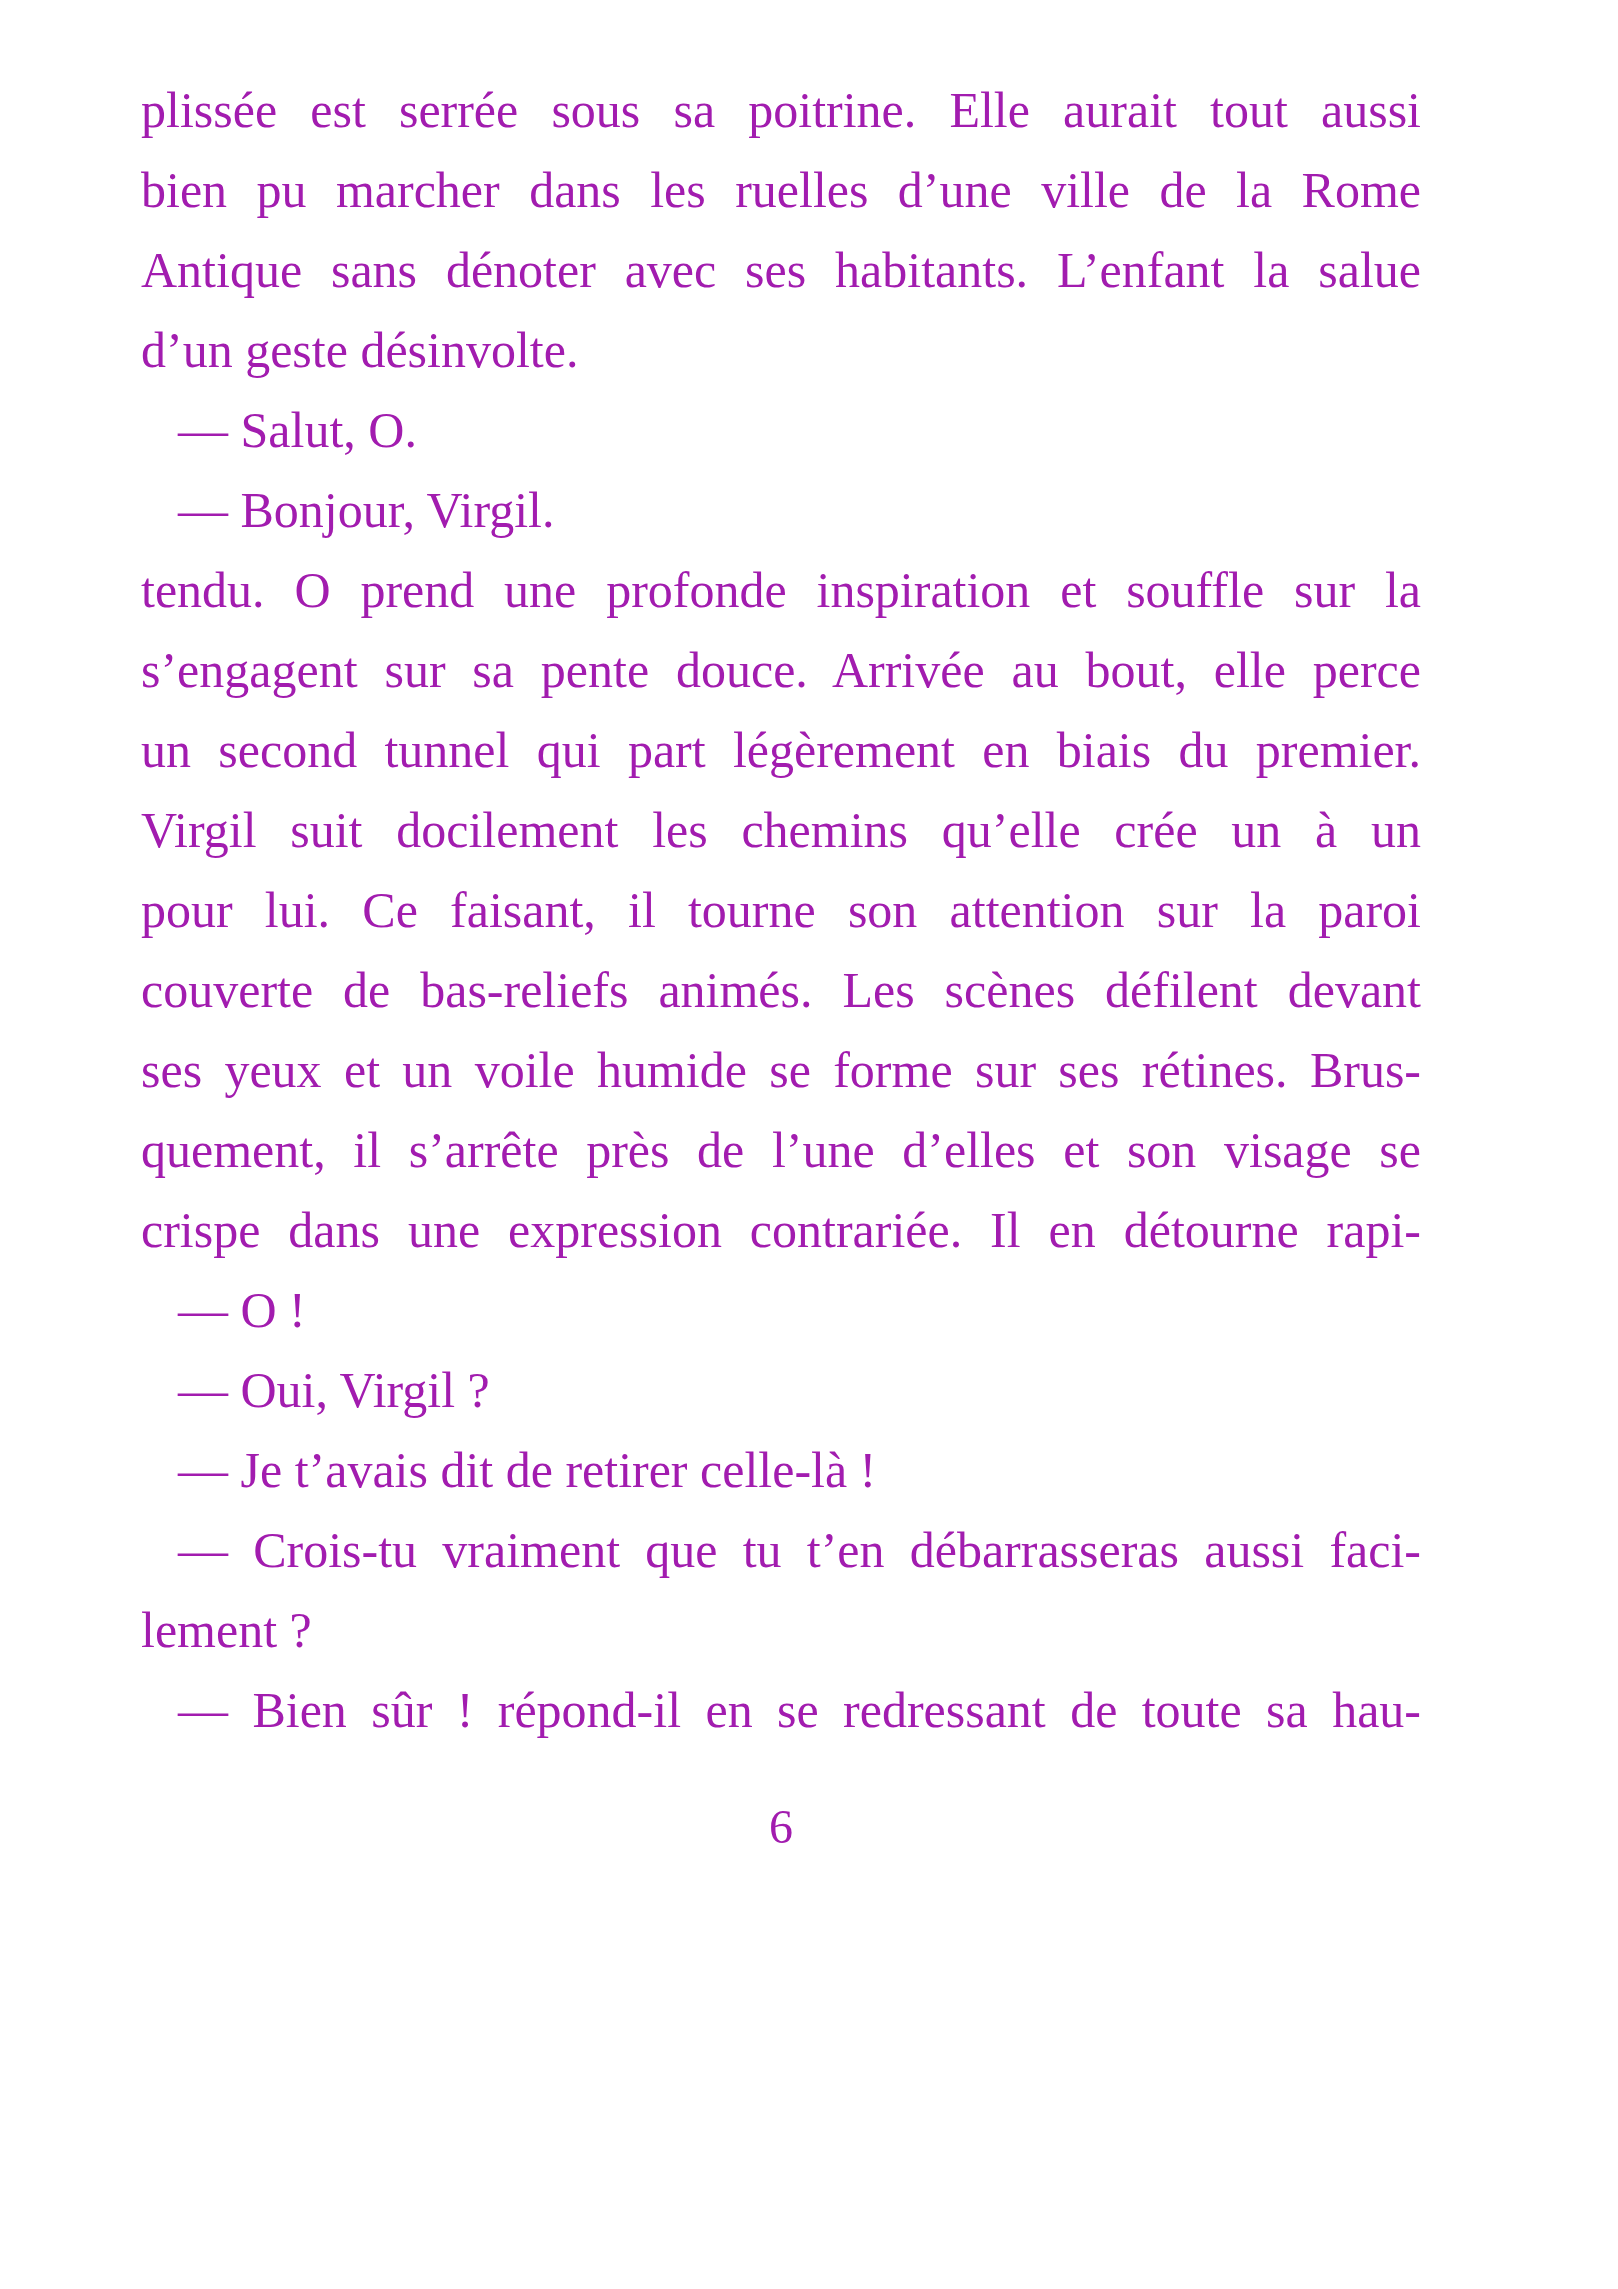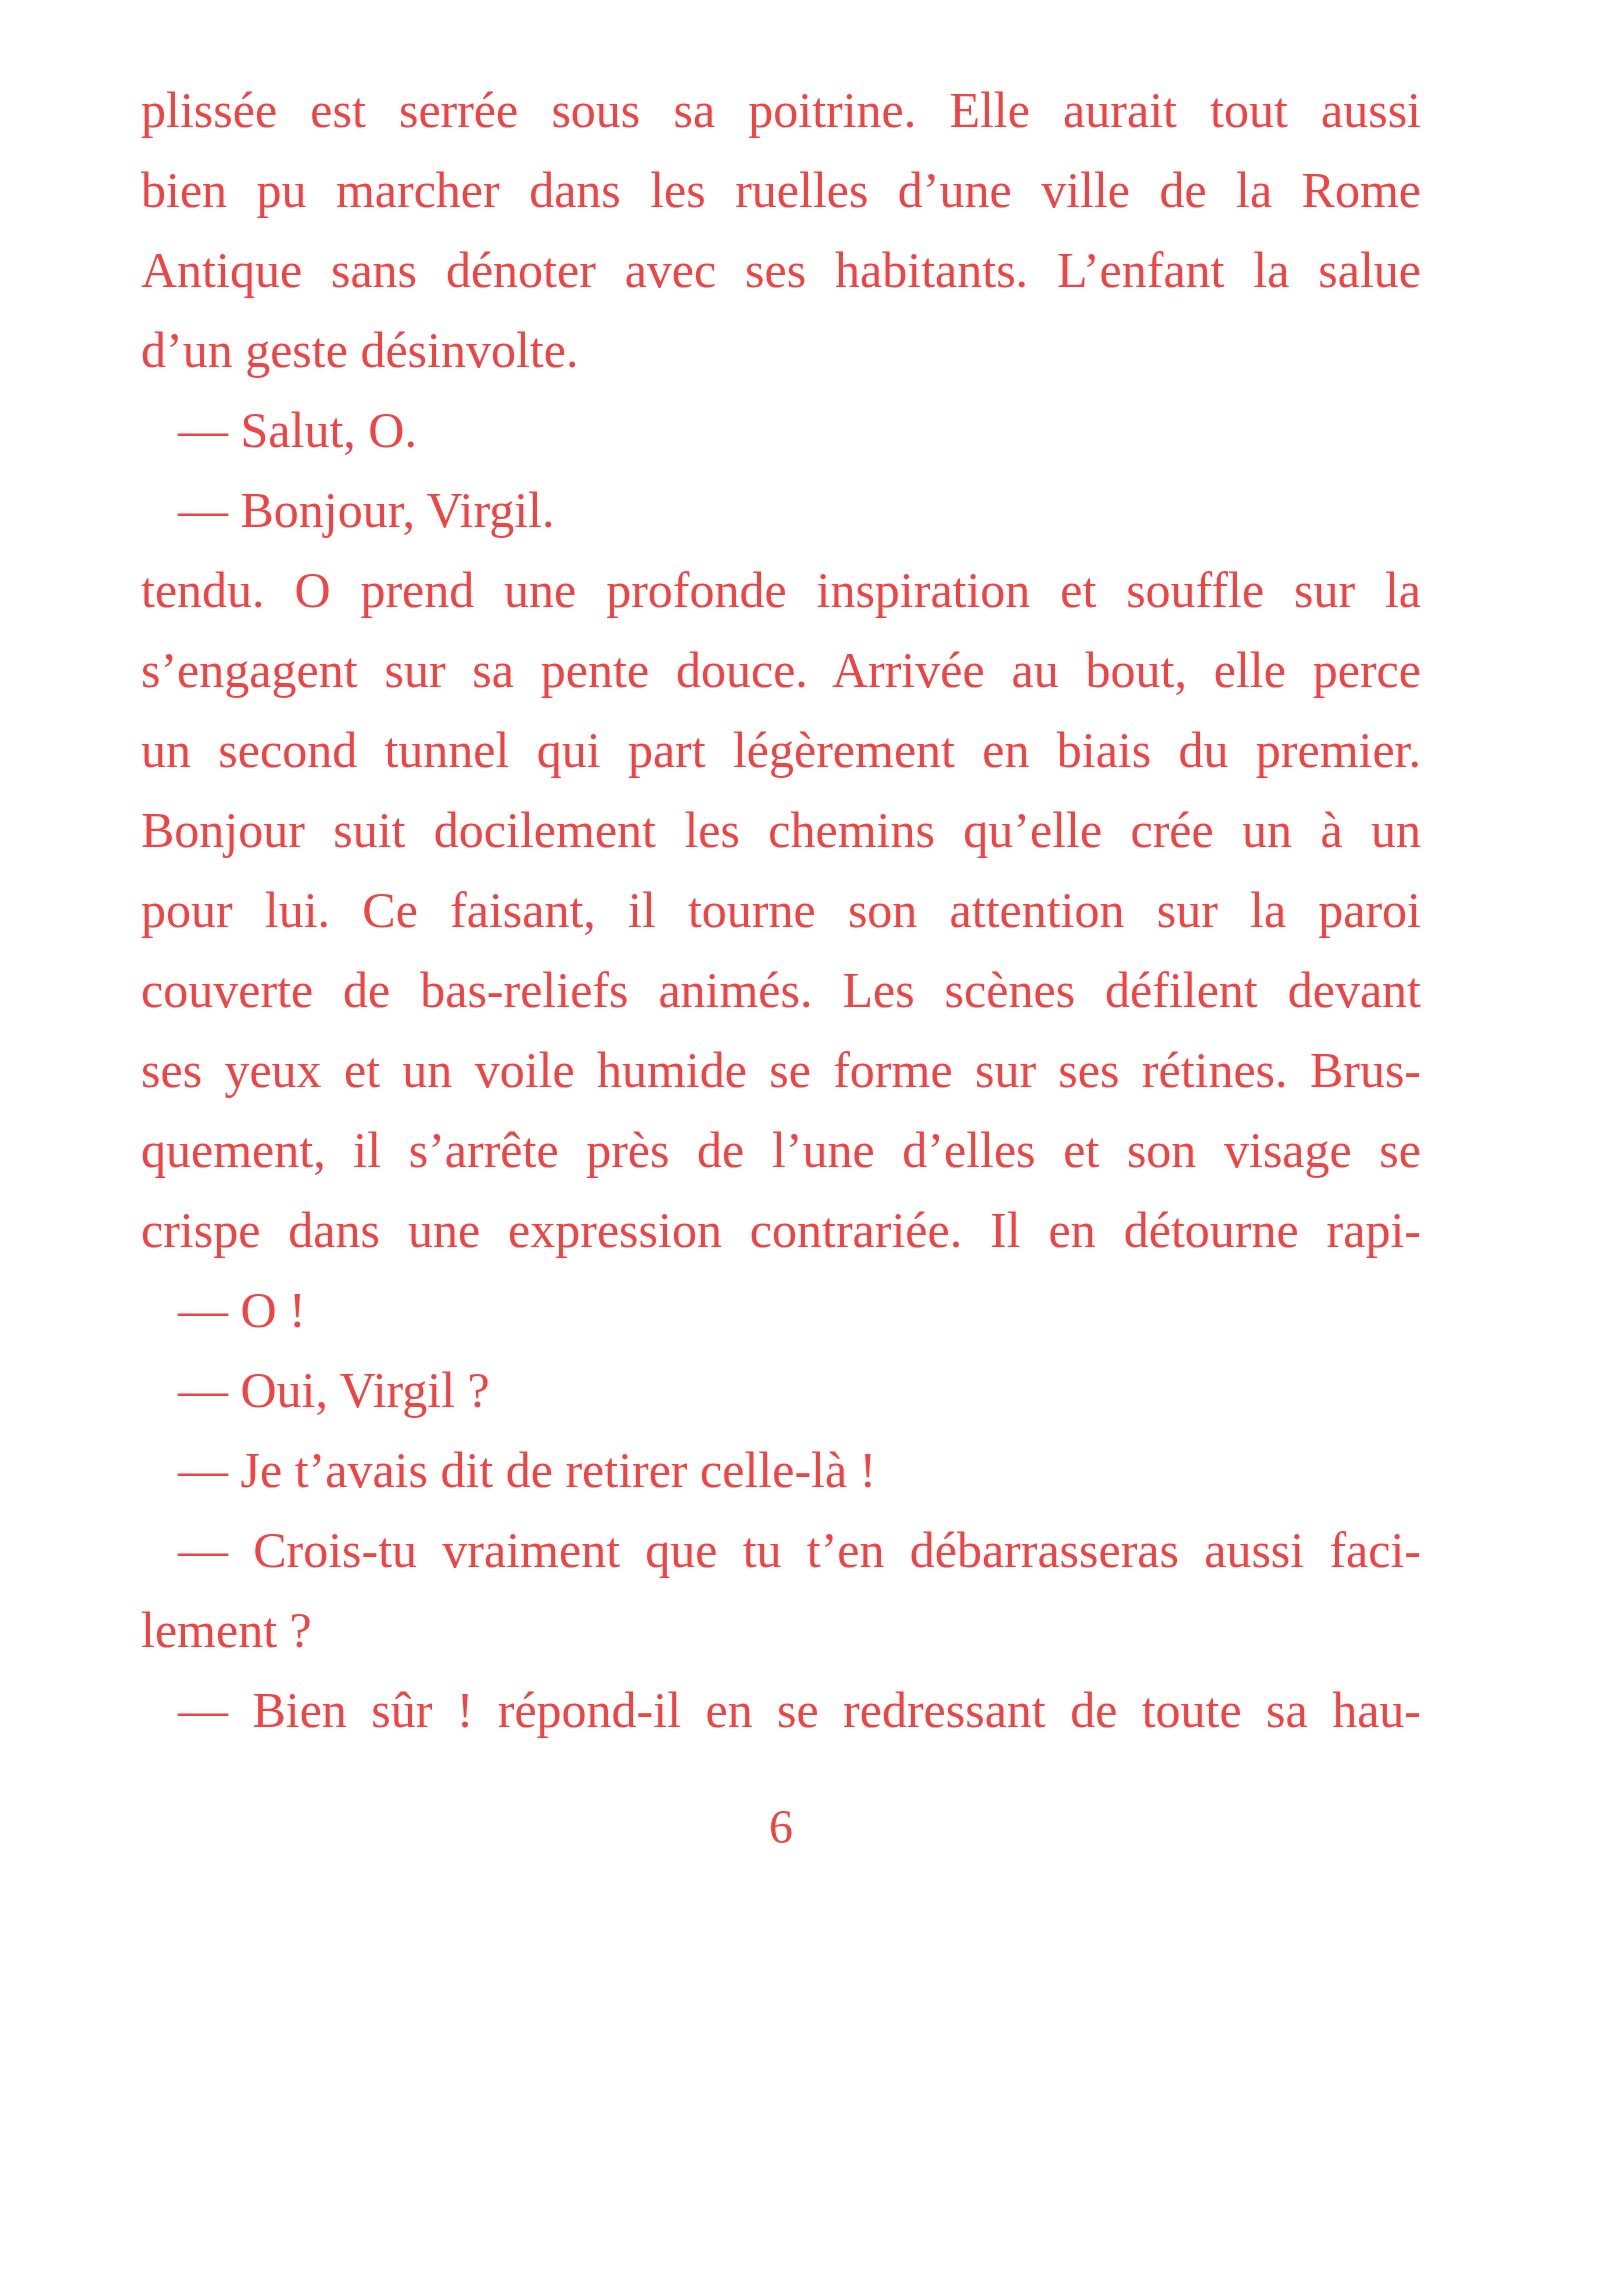--- a/index.html
+++ b/index.html
@@ -6,21 +6,21 @@
     margin: 0;
     padding: 0;
     background: #e8e8e8;
   }
   .page {
     position: relative;
     width: 1619px;
     height: 2290px;
     margin: 0 auto;
     background: #ffffff;
-    color: #ef4444;
+    color: #a21caf;
     font-family: "Liberation Serif", "DejaVu Serif", serif;
     box-sizing: border-box;
     padding: 70px 198px 0 141px;
     overflow: hidden;
   }
   .text-block {
     width: 100%;
   }
   .line {
     font-size: 50px;
@@ -52,21 +52,21 @@
 
   <div class="line stretch">plissée est serrée sous sa poitrine. Elle aurait tout aussi</div>
       <div class="line stretch">bien pu marcher dans les ruelles d’une ville de la Rome</div>
       <div class="line stretch">Antique sans dénoter avec ses habitants. L’enfant la salue</div>
       <div class="line">d’un geste désinvolte.</div>
       <div class="line indent">— Salut, O.</div>
       <div class="line indent">— Bonjour, Virgil.</div>
       <div class="line stretch">tendu. O prend une profonde inspiration et souffle sur la</div>
       <div class="line stretch">s’engagent sur sa pente douce. Arrivée au bout, elle perce</div>
       <div class="line stretch">un second tunnel qui part légèrement en biais du premier.</div>
-      <div class="line stretch">Bonjour suit docilement les chemins qu’elle crée un à un</div>
+      <div class="line stretch">Virgil suit docilement les chemins qu’elle crée un à un</div>
       <div class="line stretch">pour lui. Ce faisant, il tourne son attention sur la paroi</div>
       <div class="line stretch">couverte de bas-reliefs animés. Les scènes défilent devant</div>
       <div class="line stretch">ses yeux et un voile humide se forme sur ses rétines. Brus-</div>
       <div class="line stretch">quement, il s’arrête près de l’une d’elles et son visage se</div>
       <div class="line stretch">crispe dans une expression contrariée. Il en détourne rapi-</div>
       <div class="line indent">— O !</div>
       <div class="line indent">— Oui, Virgil ?</div>
       <div class="line indent">— Je t’avais dit de retirer celle-là !</div>
       <div class="line indent stretch">— Crois-tu vraiment que tu t’en débarrasseras aussi faci-</div>
       <div class="line">lement ?</div>

